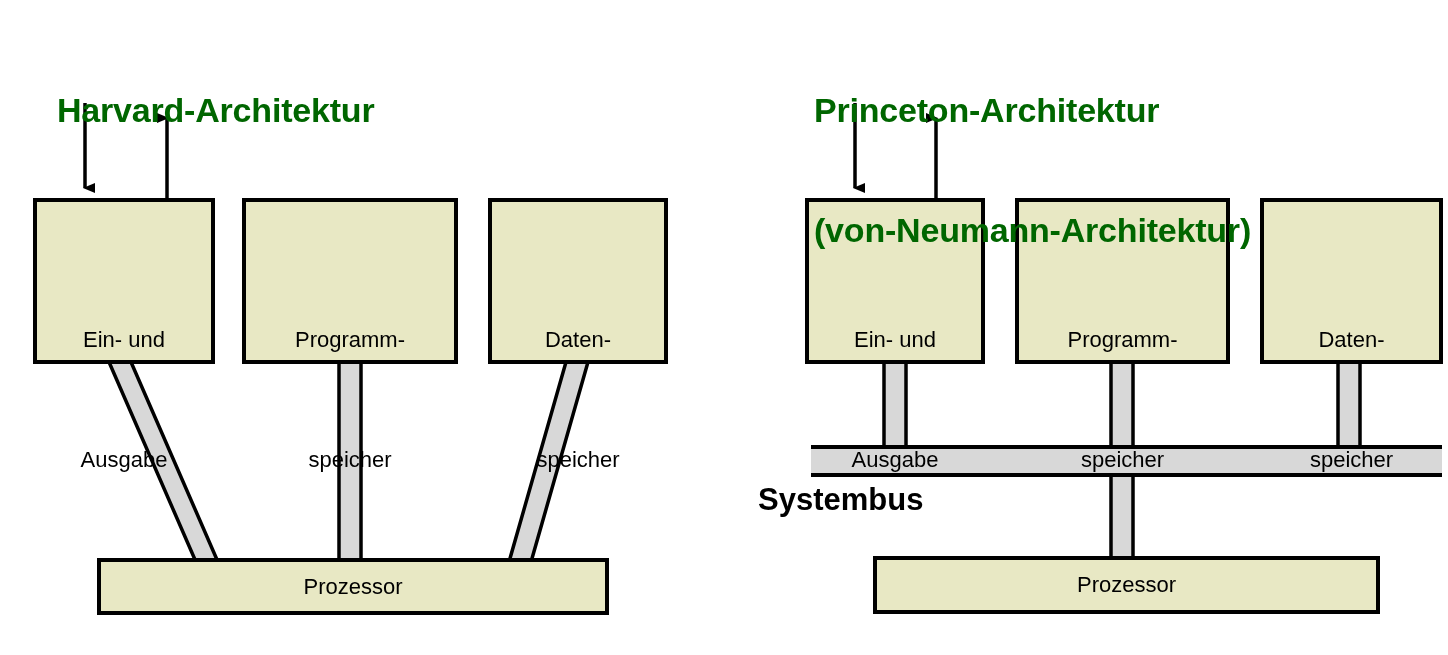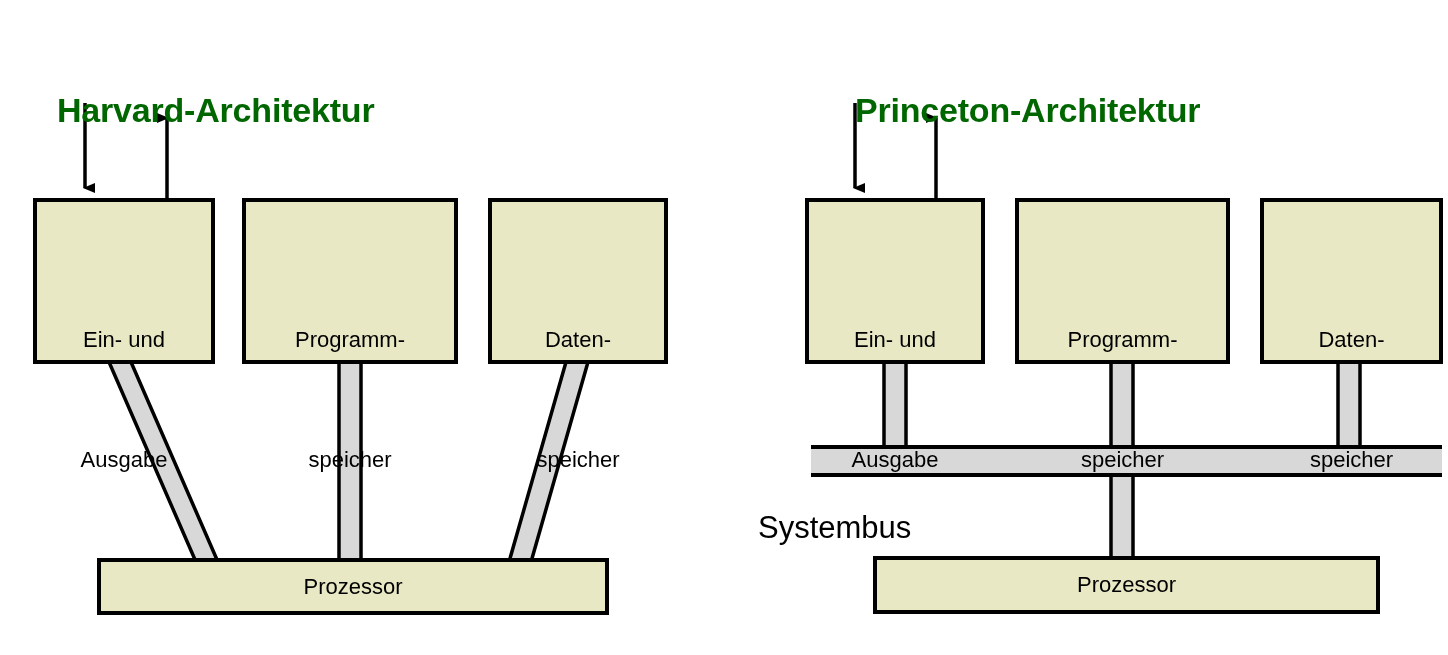--- a/index.html
+++ b/index.html
@@ -29,21 +29,21 @@
   .title {
     position: absolute;
     font-weight: bold;
     font-size: 34px;
     line-height: 40px;
     color: #006600;
     white-space: pre;
     letter-spacing: -0.2px;
   }
   #title-harvard { left: 36px; top: 10px; }
-  #title-princeton { left: 834px; top: 10px; }
+  #title-princeton { left: 793px; top: 10px; }
   .title-line { display: block; }
 
   .box-label {
     position: absolute;
     font-size: 22px;
     line-height: 40px;
     color: #000000;
     text-align: center;
     white-space: pre;
     pointer-events: none;
@@ -116,20 +116,21 @@
       <rect x="854" y="558" width="503" height="54" fill="#E8E8C4" stroke="#000000" stroke-width="4"></rect>
     </g>
   </svg>
 
   <div class="title" id="title-harvard">
     <span class="title-line">Harvard-Architektur</span>
   </div>
 
   <div class="title" id="title-princeton">
     <span class="title-line">Princeton-Architektur</span>
+    <span class="title-line">(von-Neumann-Architektur)</span>
   </div>
 
   <div class="box-label" style="left:14px; top:240px; width:178px;">
     <div>Ein- und</div>
     <div>Ausgabe</div>
   </div>
   <div class="box-label" style="left:223px; top:240px; width:212px;">
     <div>Programm-</div>
     <div>speicher</div>
   </div>
@@ -146,15 +147,15 @@
   <div class="box-label" style="left:996px; top:240px; width:211px;">
     <div>Programm-</div>
     <div>speicher</div>
   </div>
   <div class="box-label" style="left:1241px; top:240px; width:179px;">
     <div>Daten-</div>
     <div>speicher</div>
   </div>
   <div class="box-label" style="left:854px; top:565px; width:503px;">Prozessor</div>
 
-  <div class="bus-label" style="left:737px; top:510px;">Systembus</div>
+  <div class="bus-label" style="left:737px; top:482px;font-weight:bold;">Systembus</div>
 
 </div>
 
 </body></html>

